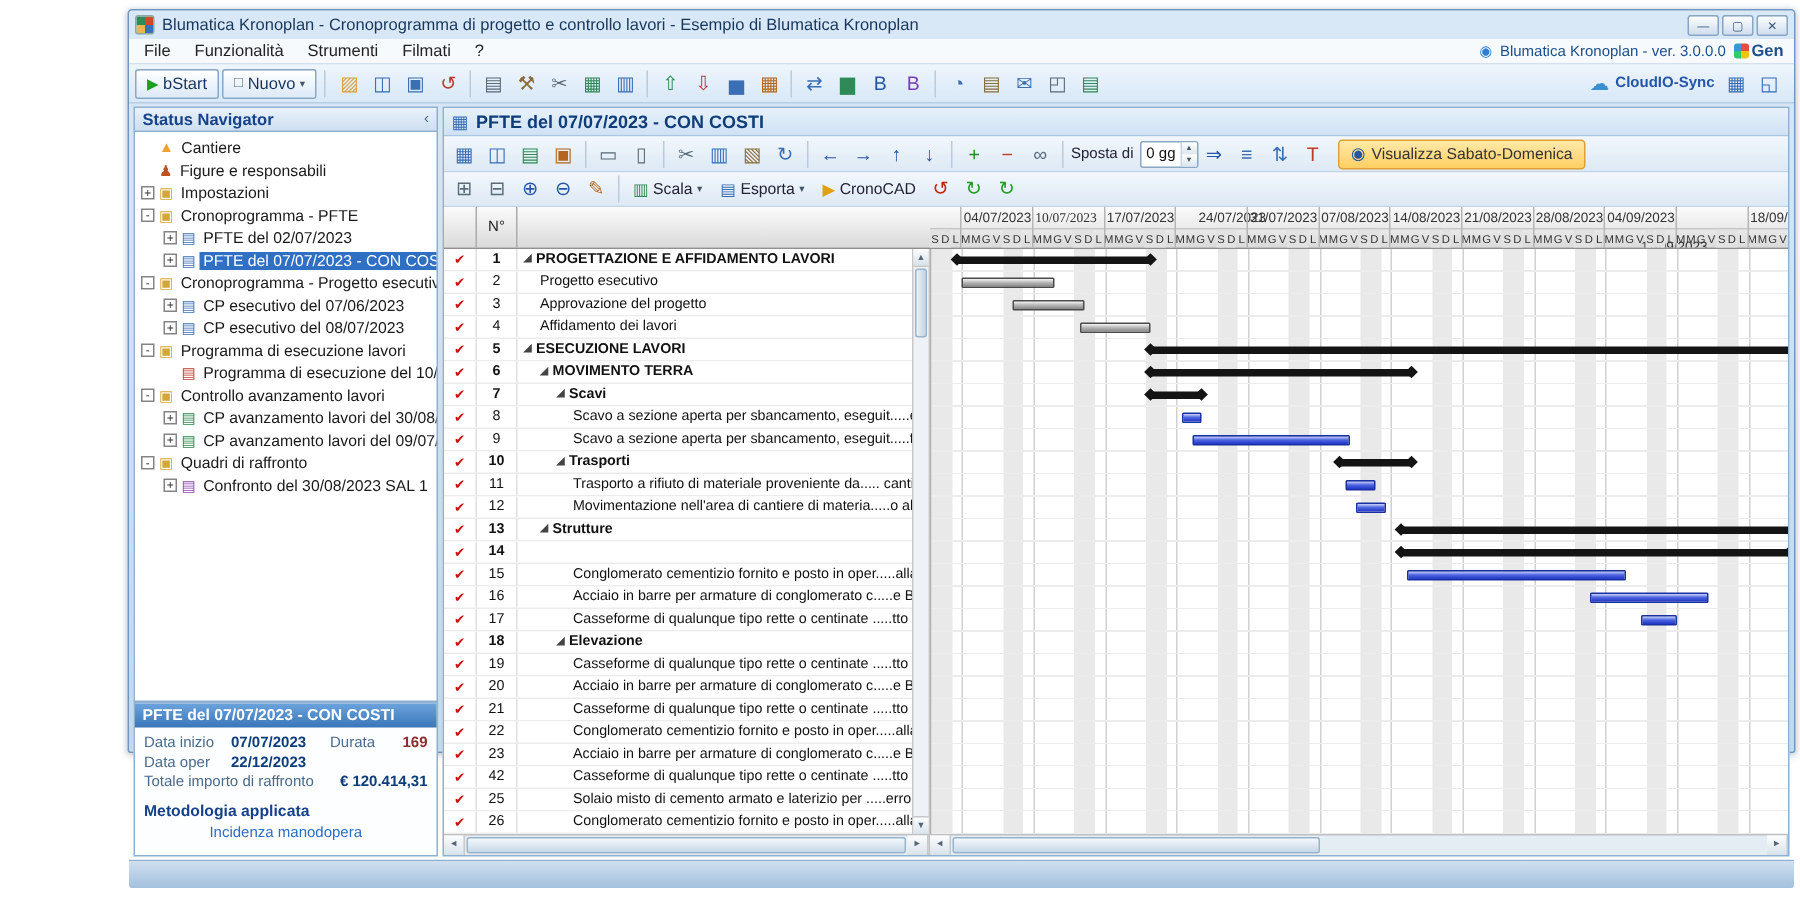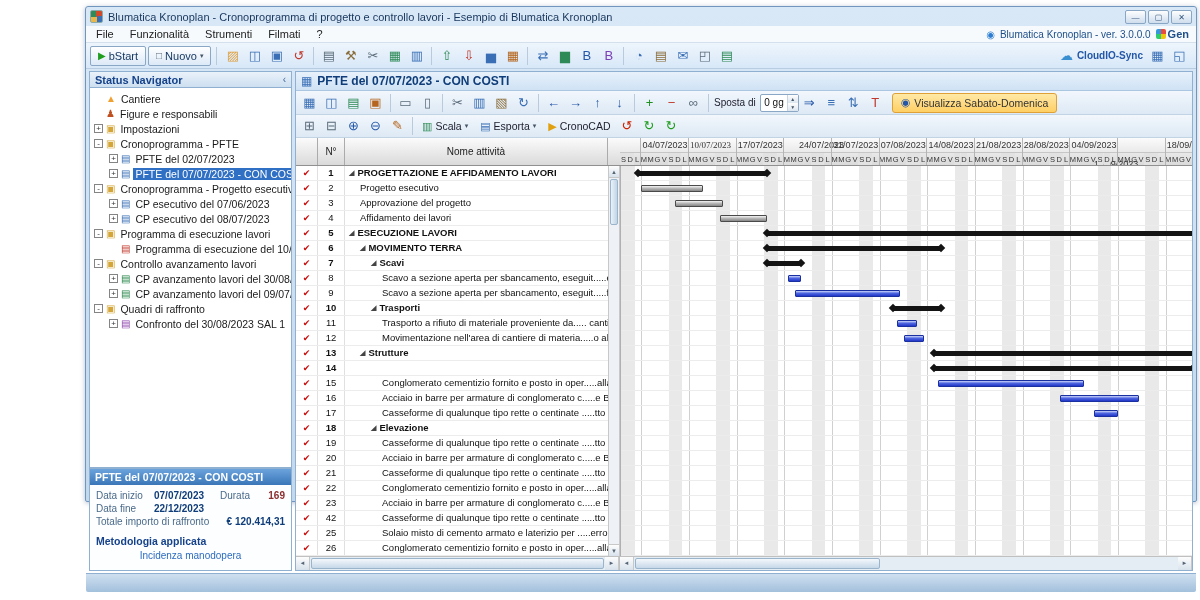--- a/index.html
+++ b/index.html
@@ -289,21 +289,21 @@
     <div class="infopanel">
       <div class="info-header">PFTE  del 07/07/2023 - CON COSTI</div>
       <div class="info-body">
         <div class="irow">
           <span class="ilab">Data inizio</span>
           <span class="ival">07/07/2023</span>
           <span class="ilab">Durata</span>
           <span class="ival red">169</span>
         </div>
         <div class="irow2">
-          <span class="ilab">Data fine</span>
+          <span class="ilab">Data oper</span>
           <span class="ival">22/12/2023</span>
         </div>
         <div class="irow3">
           <span class="ilab">Totale importo di raffronto</span>
           <span class="ival">€ 120.414,31</span>
         </div>
         <div class="met-label">Metodologia applicata</div>
         <div class="met-value">Incidenza manodopera</div>
       </div>
     </div>
@@ -385,21 +385,20 @@
           <div class="tbtn" style="color: rgb(204, 34, 0);">↺</div>
           <div class="tbtn" style="color: rgb(31, 157, 31);">↻</div>
           <div class="tbtn" style="color: rgb(31, 157, 31);">↻</div>
         </div>
     </div>
 
     <div class="grid">
       <div class="ghead">
         <div class="gh-cell ghc"></div>
         <div class="gh-cell ghn">N°</div>
-        <div class="gh-cell ghname">Nome attività</div>
       </div>
       <div class="tbody">
           <div class="trow">
             <div class="c-check">✔</div>
             <div class="c-num b">1</div>
             <div class="c-name b" style="padding-left: 4px;">
               <span class="tri">◢</span>
               <span>PROGETTAZIONE E AFFIDAMENTO LAVORI</span>
             </div>
           </div>

